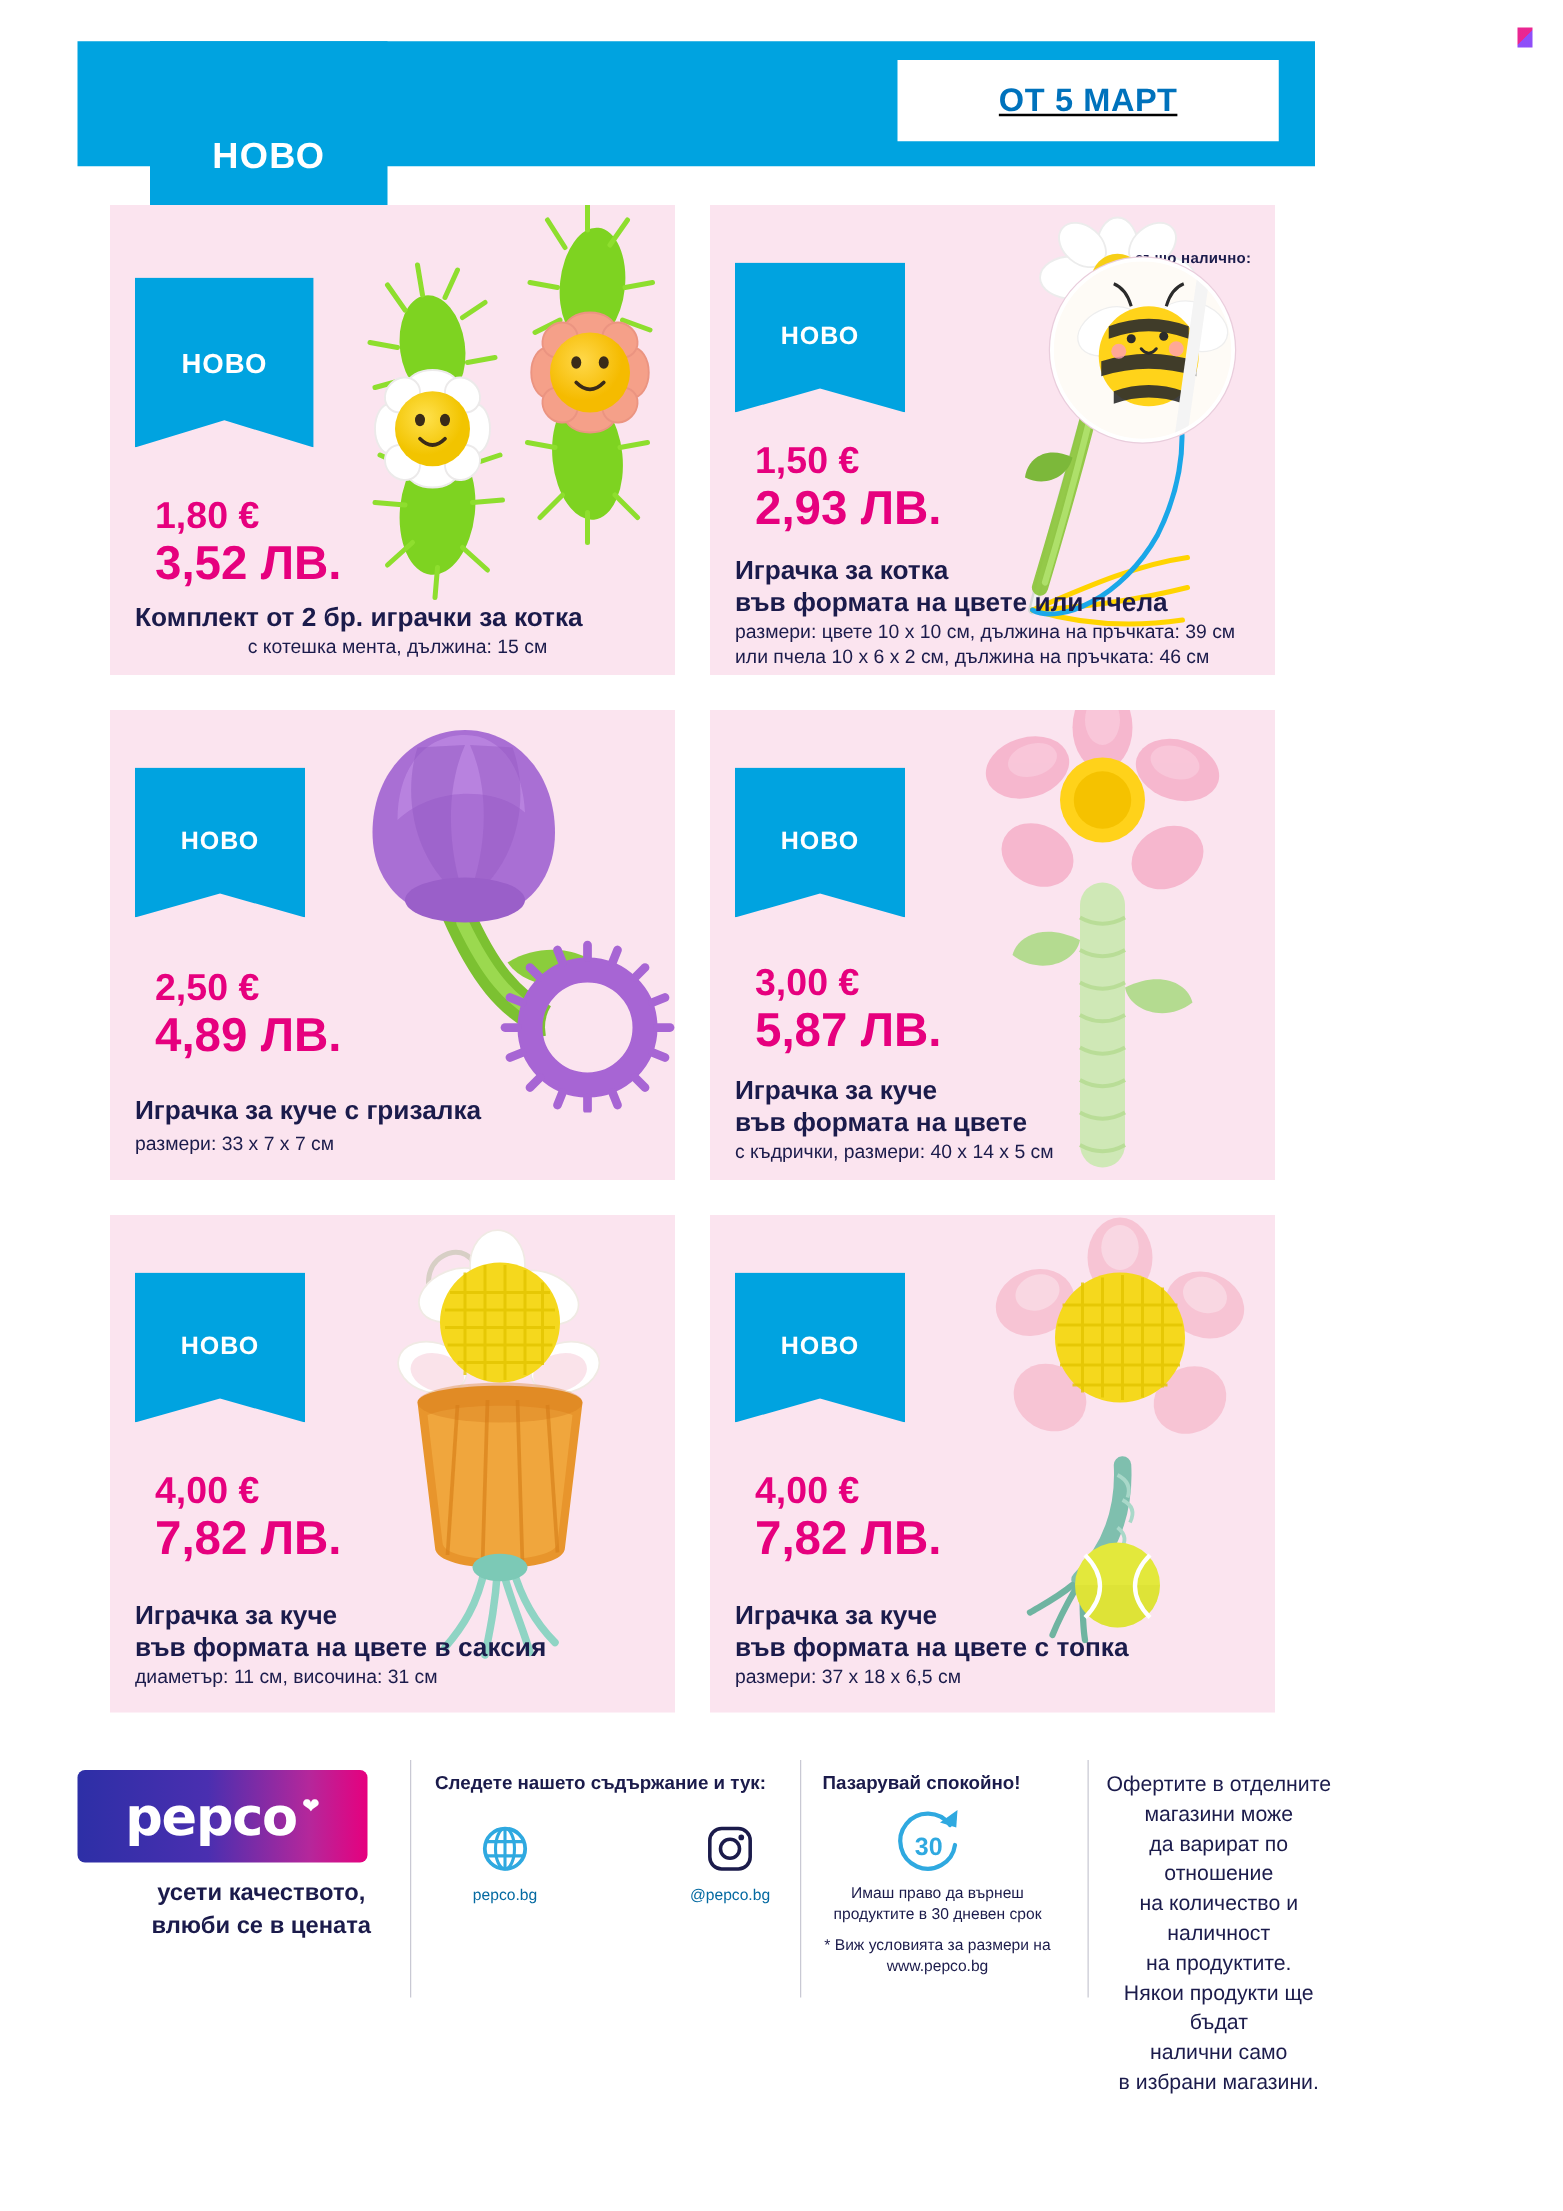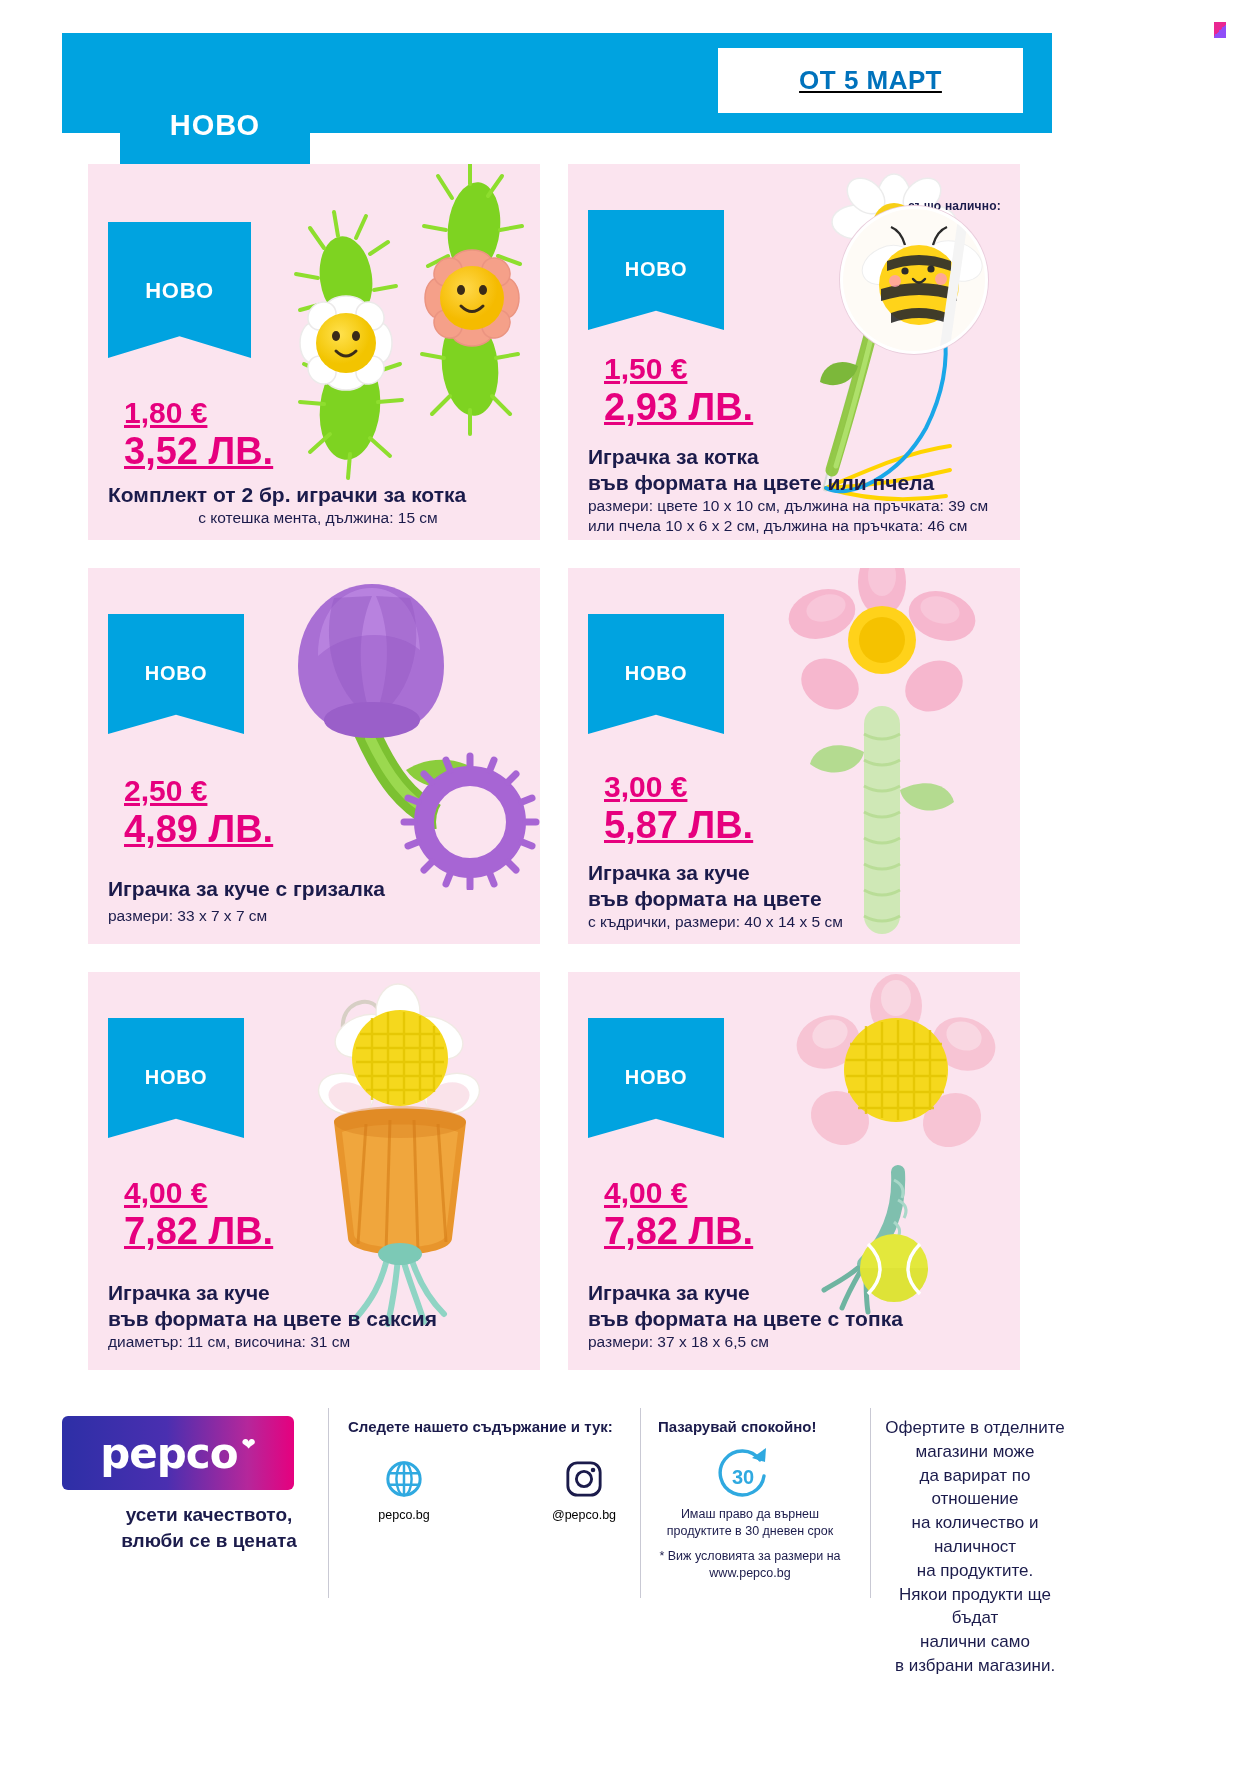--- a/index.html
+++ b/index.html
@@ -91,21 +91,20 @@
   }
   .card.c0 .novo-flag { left: 20px; width: 143px; height: 136px; top: 58px; }
   .card.c0 .novo-flag span { top: 56px; font-size: 22px; }
 
   .price {
     position: absolute;
     color: #e6007e;
     font-weight: bold;
     line-height: 1.12;
     white-space: nowrap;
-    text-decoration: underline;
   }
   .price .eur { font-size: 30px; display: block; }
   .price .bgn { font-size: 38px; display: block; }
 
   .prod-title {
     position: absolute;
     color: #1b1b4b;
     font-weight: bold;
     font-size: 21px;
     line-height: 1.22;
@@ -187,21 +186,21 @@
     position: absolute;
     color: #1b1b4b;
     font-size: 15px;
     font-weight: bold;
   }
   .social-item { position: absolute; text-align: center; width: 120px; }
   .social-item .cap {
     display: block;
     margin-top: 6px;
     font-size: 12.5px;
-    color: #000000;
+    color: #0369a1;
     line-height: 1.25;
     white-space: pre-line;
   }
   .soc-icon { display: inline-block; width: 38px; height: 38px; }
   .ret-text {
     position: absolute;
     color: #1b1b4b;
     font-size: 12.5px;
     line-height: 1.35;
     white-space: pre-line;

